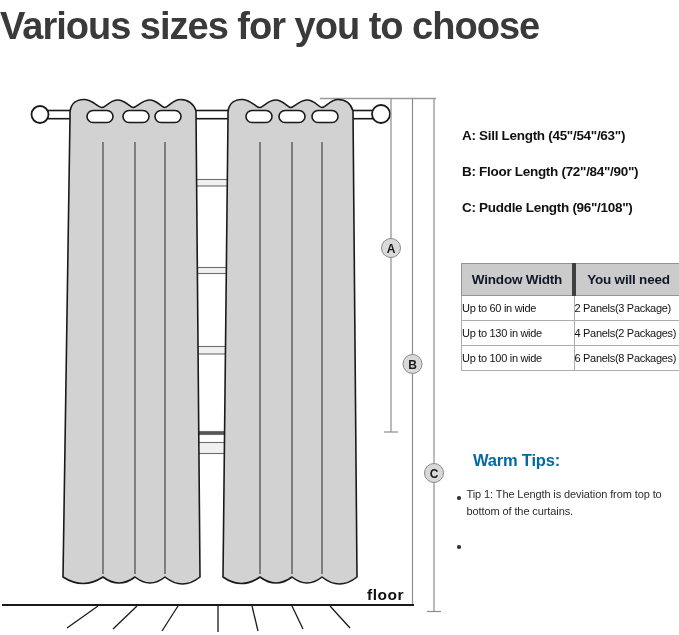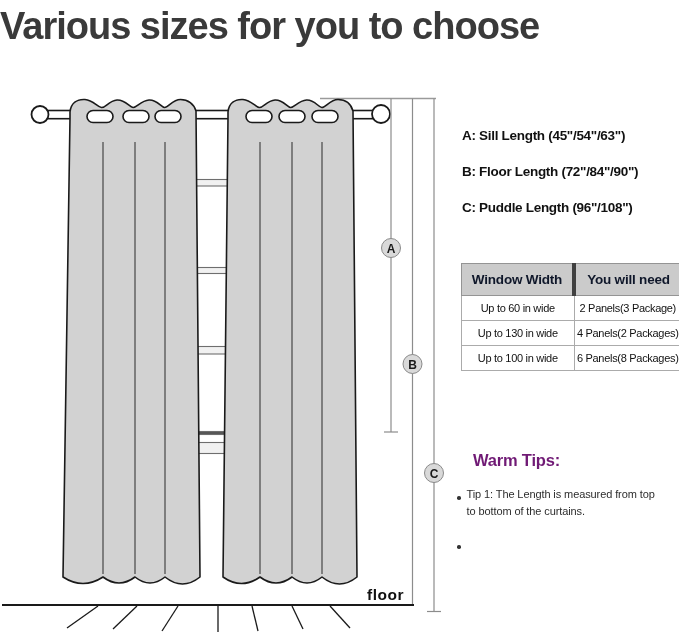--- a/index.html
+++ b/index.html
@@ -25,26 +25,26 @@
     position:absolute; left:461px; top:263px; width:215px;
     border-collapse:collapse; table-layout:fixed;
   }
   .size-table th {
     width:110px; background:#cbcbcb; color:#0f172a;
     font-size:13.5px; font-weight:bold; letter-spacing:-0.2px;
     padding:8px 0; border:1px solid #949494; text-align:center;
   }
   .size-table th + th { border-left:4px solid #404040; width:105px; }
   .size-table td {
-    font-size:11px; letter-spacing:-0.3px; color:#111; text-align:center;
+    font-size:11px; letter-spacing:-0.3px; color:#111; text-align:left;
     padding:6px 0; border:1px solid #ababab; background:#fff;
   }
 
   .tips { position:absolute; left:456px; top:451px; width:220px; }
-  .tips-heading { font-size:16.5px; font-weight:bold; color:#701a75; margin:0 0 2px 17px; letter-spacing:-0.2px; }
+  .tips-heading { font-size:16.5px; font-weight:bold; color:#0369a1; margin:0 0 2px 17px; letter-spacing:-0.2px; }
   .tip { display:flex; align-items:flex-start; margin-top:16px; }
   .tip-dot { flex:0 0 auto; width:3.5px; height:3.5px; border-radius:50%; background:#333; margin:10px 6px 0 1px; }
   .tip-text { font-size:11px; line-height:1.5; color:#2d2d2d; letter-spacing:-0.1px; width:198px; }
 </style>
 </head>
 <body>
 
 <div class="page">
 
   <div class="title">Various sizes for you to choose</div>
@@ -171,20 +171,20 @@
         <td>Up to 100 in wide</td>
         <td>6 Panels(8 Packages)</td>
       </tr>
     </tbody>
   </table>
 
   <div class="tips">
     <div class="tips-heading">Warm Tips:</div>
     <div class="tip">
       <span class="tip-dot"></span>
-      <span class="tip-text">Tip 1: The Length is measured from top to bottom of the curtains.</span>
+      <span class="tip-text">Tip 1: The Length is deviation from top to bottom of the curtains.</span>
     </div>
     <div class="tip">
       <span class="tip-dot"></span>
     </div>
   </div>
 
 </div>
 
 </body></html>

